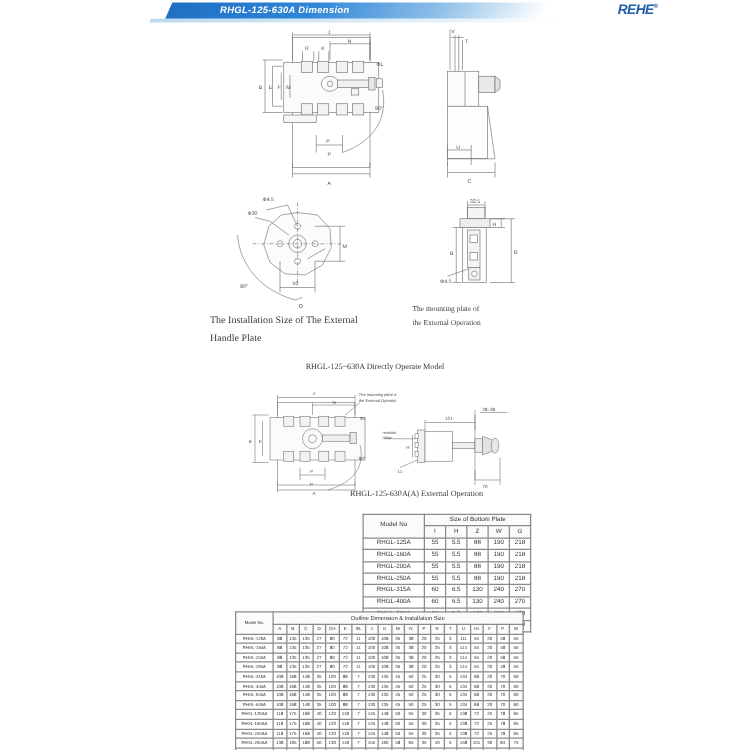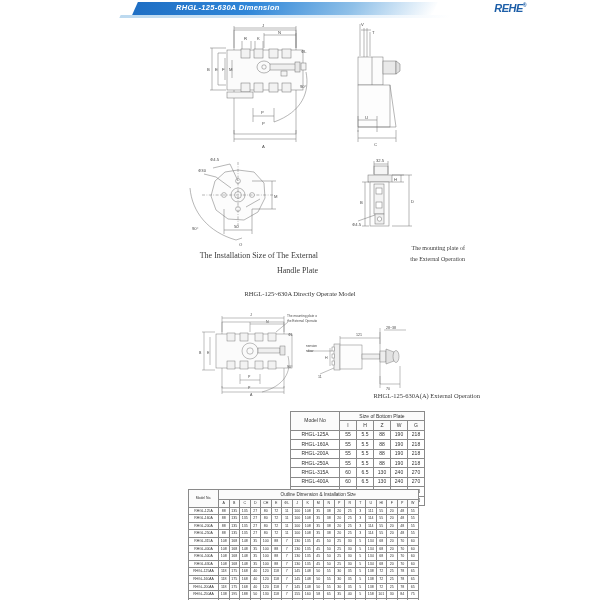--- a/index.html
+++ b/index.html
@@ -37,21 +37,21 @@
     font-family:"Liberation Sans", sans-serif;
     font-size:11px;font-weight:bold;font-style:italic;
     color:#1e5fa8;letter-spacing:-0.5px;
   }
   .logo sup{font-size:5px;vertical-align:super;}
 
   
   .dwg{position:absolute;}
   .dwg svg{display:block;}
   .cap{
-    position:absolute;text-align:right;
+    position:absolute;text-align:left;
     font-family:"Liberation Serif", serif;
     color:#3a3a3a;
   }
   .cap-lg{font-size:8px;line-height:15px;}
   .cap-sm{font-size:6px;line-height:11px;}
   .cap-mid{font-size:6.5px;}
 
   
   table{border-collapse:collapse;}
   .tbl-bp{

